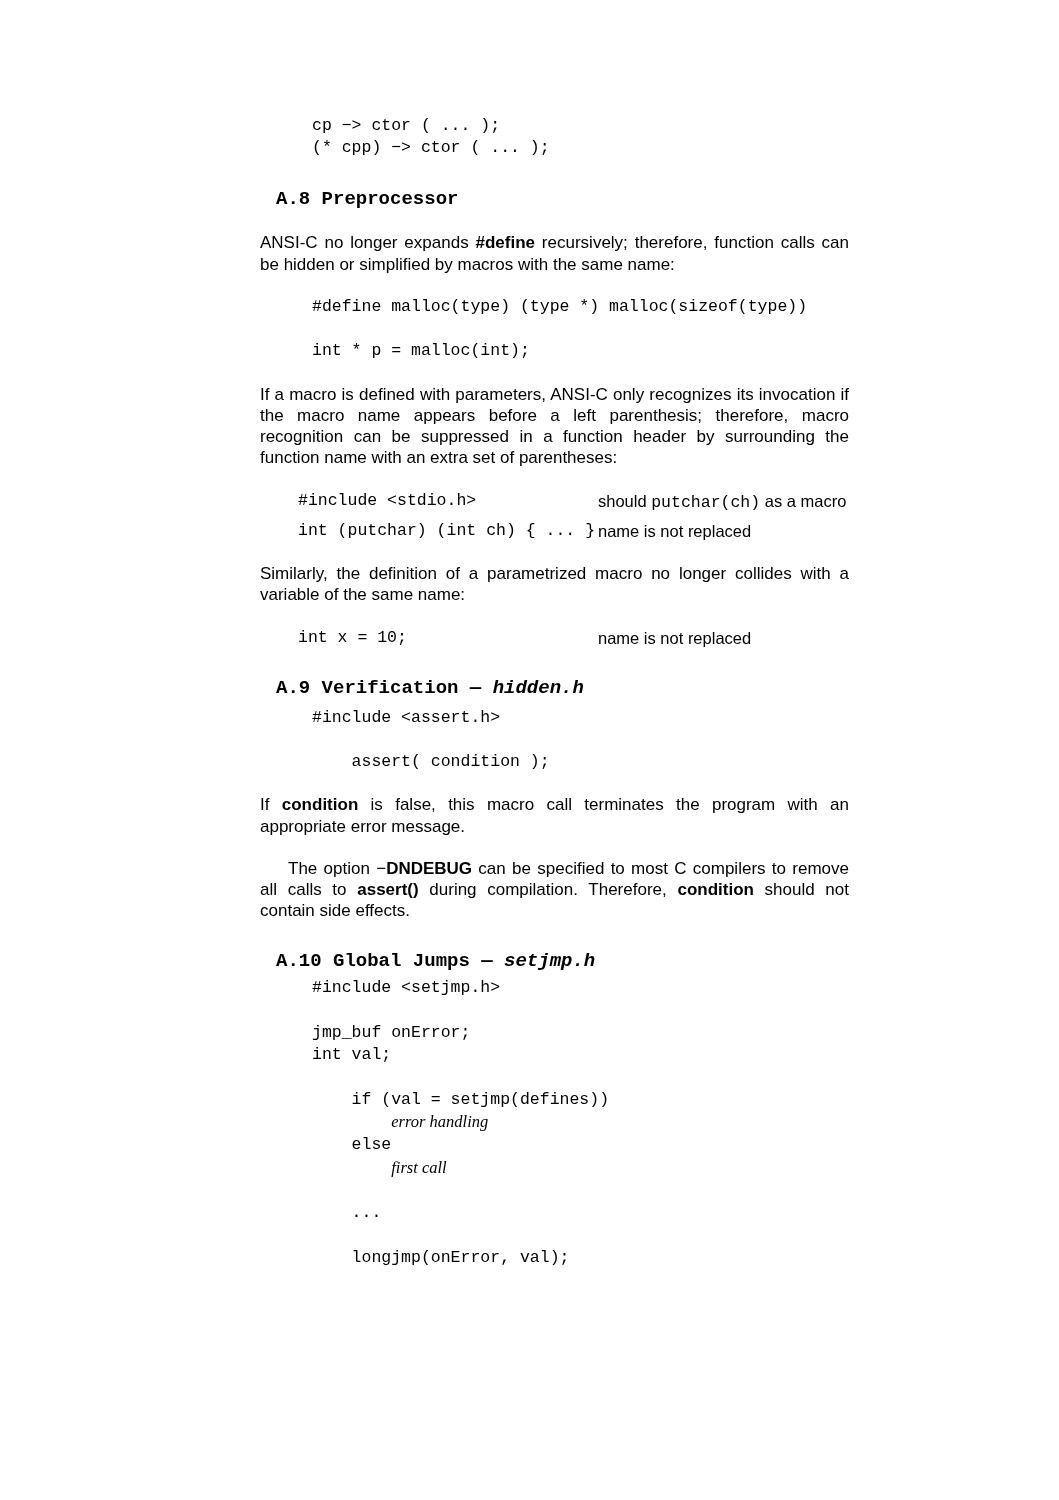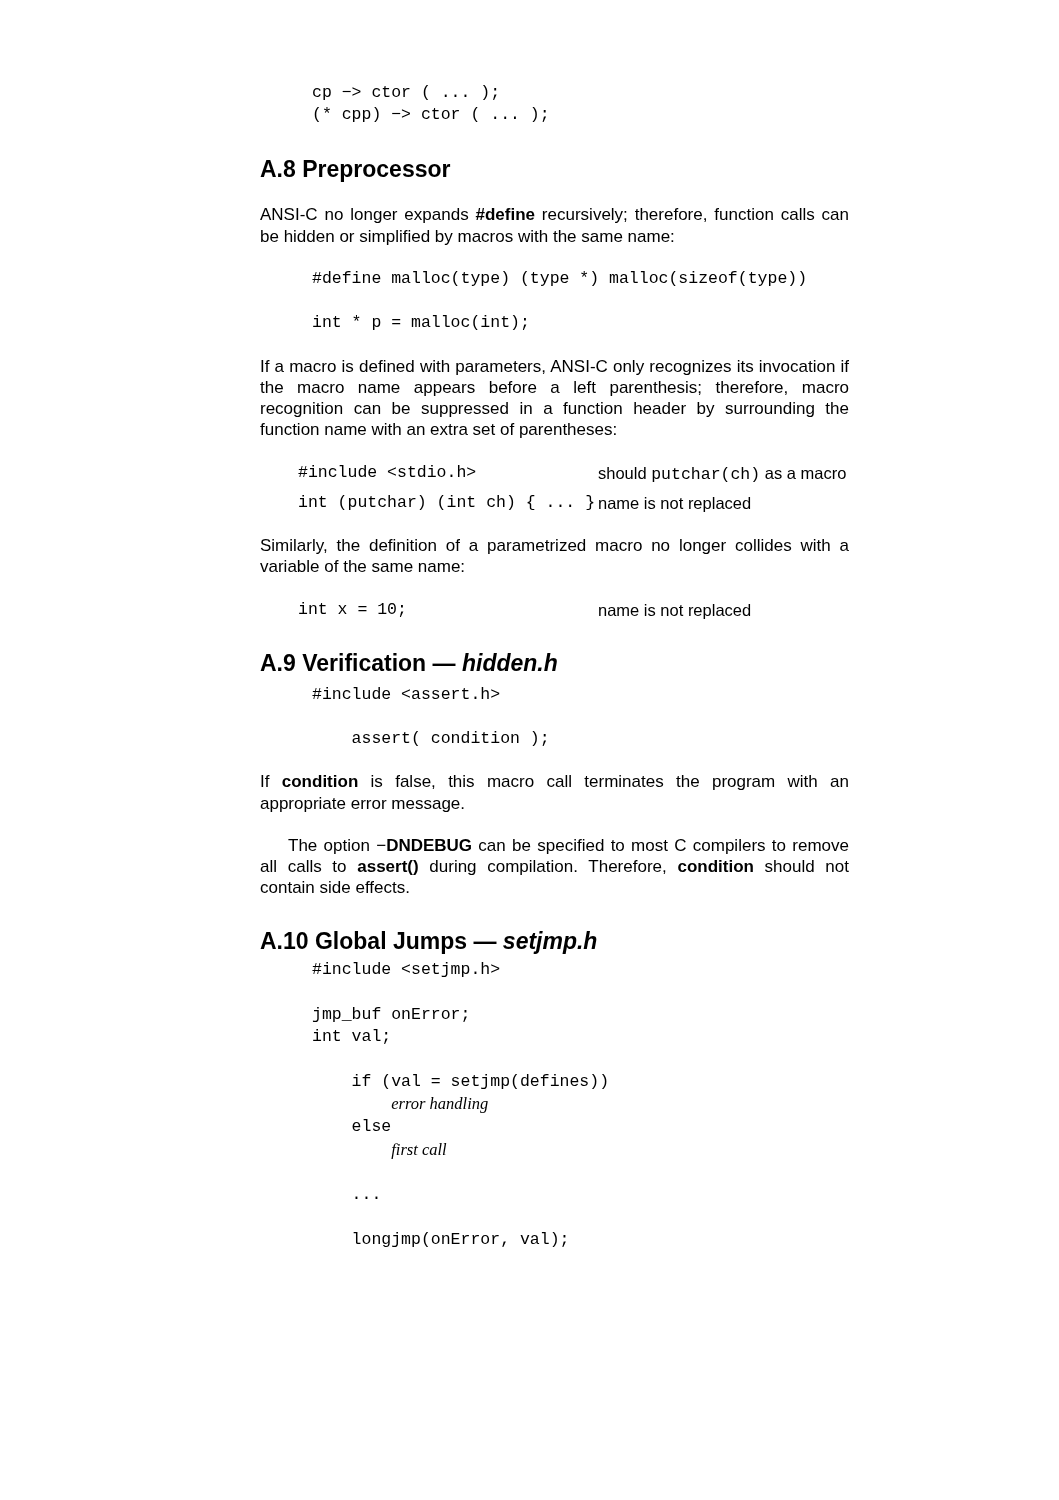--- a/index.html
+++ b/index.html
@@ -7,39 +7,40 @@
     padding: 0;
     background: #fff;
     font-family: Helvetica, Arial, sans-serif;
     font-size: 17px;
     color: #000;
     line-height: 1.25;
   }
   .page {
     width: 1059px;
     min-height: 1500px;
-    padding: 76px 210px 200px 260px;
+    padding: 109px 210px 200px 260px;
     box-sizing: border-box;
   }
   .codeblock {
     font-family: "Courier New", Courier, monospace;
     white-space: pre;
     margin-left: 52px;
     line-height: 1.35;
     margin-top: 6px;
     margin-bottom: 6px;
     font-size: 16.5px;
   }
   .codeblock.small-indent {
     margin-left: 52px;
   }
   h2 {
-    font-size: 23px;
+    font-size: 19px;
     font-weight: bold;
-    margin: 28px 0 4px 0;
+    margin: 28px 0 4px 16px;
+    font-family: Liberation Mono, monospace;
   }
   h2 .ital {
     font-style: italic;
   }
   p {
     margin: 21px 0;
     text-align: justify;
   }
   p.indent {
     text-indent: 28px;

